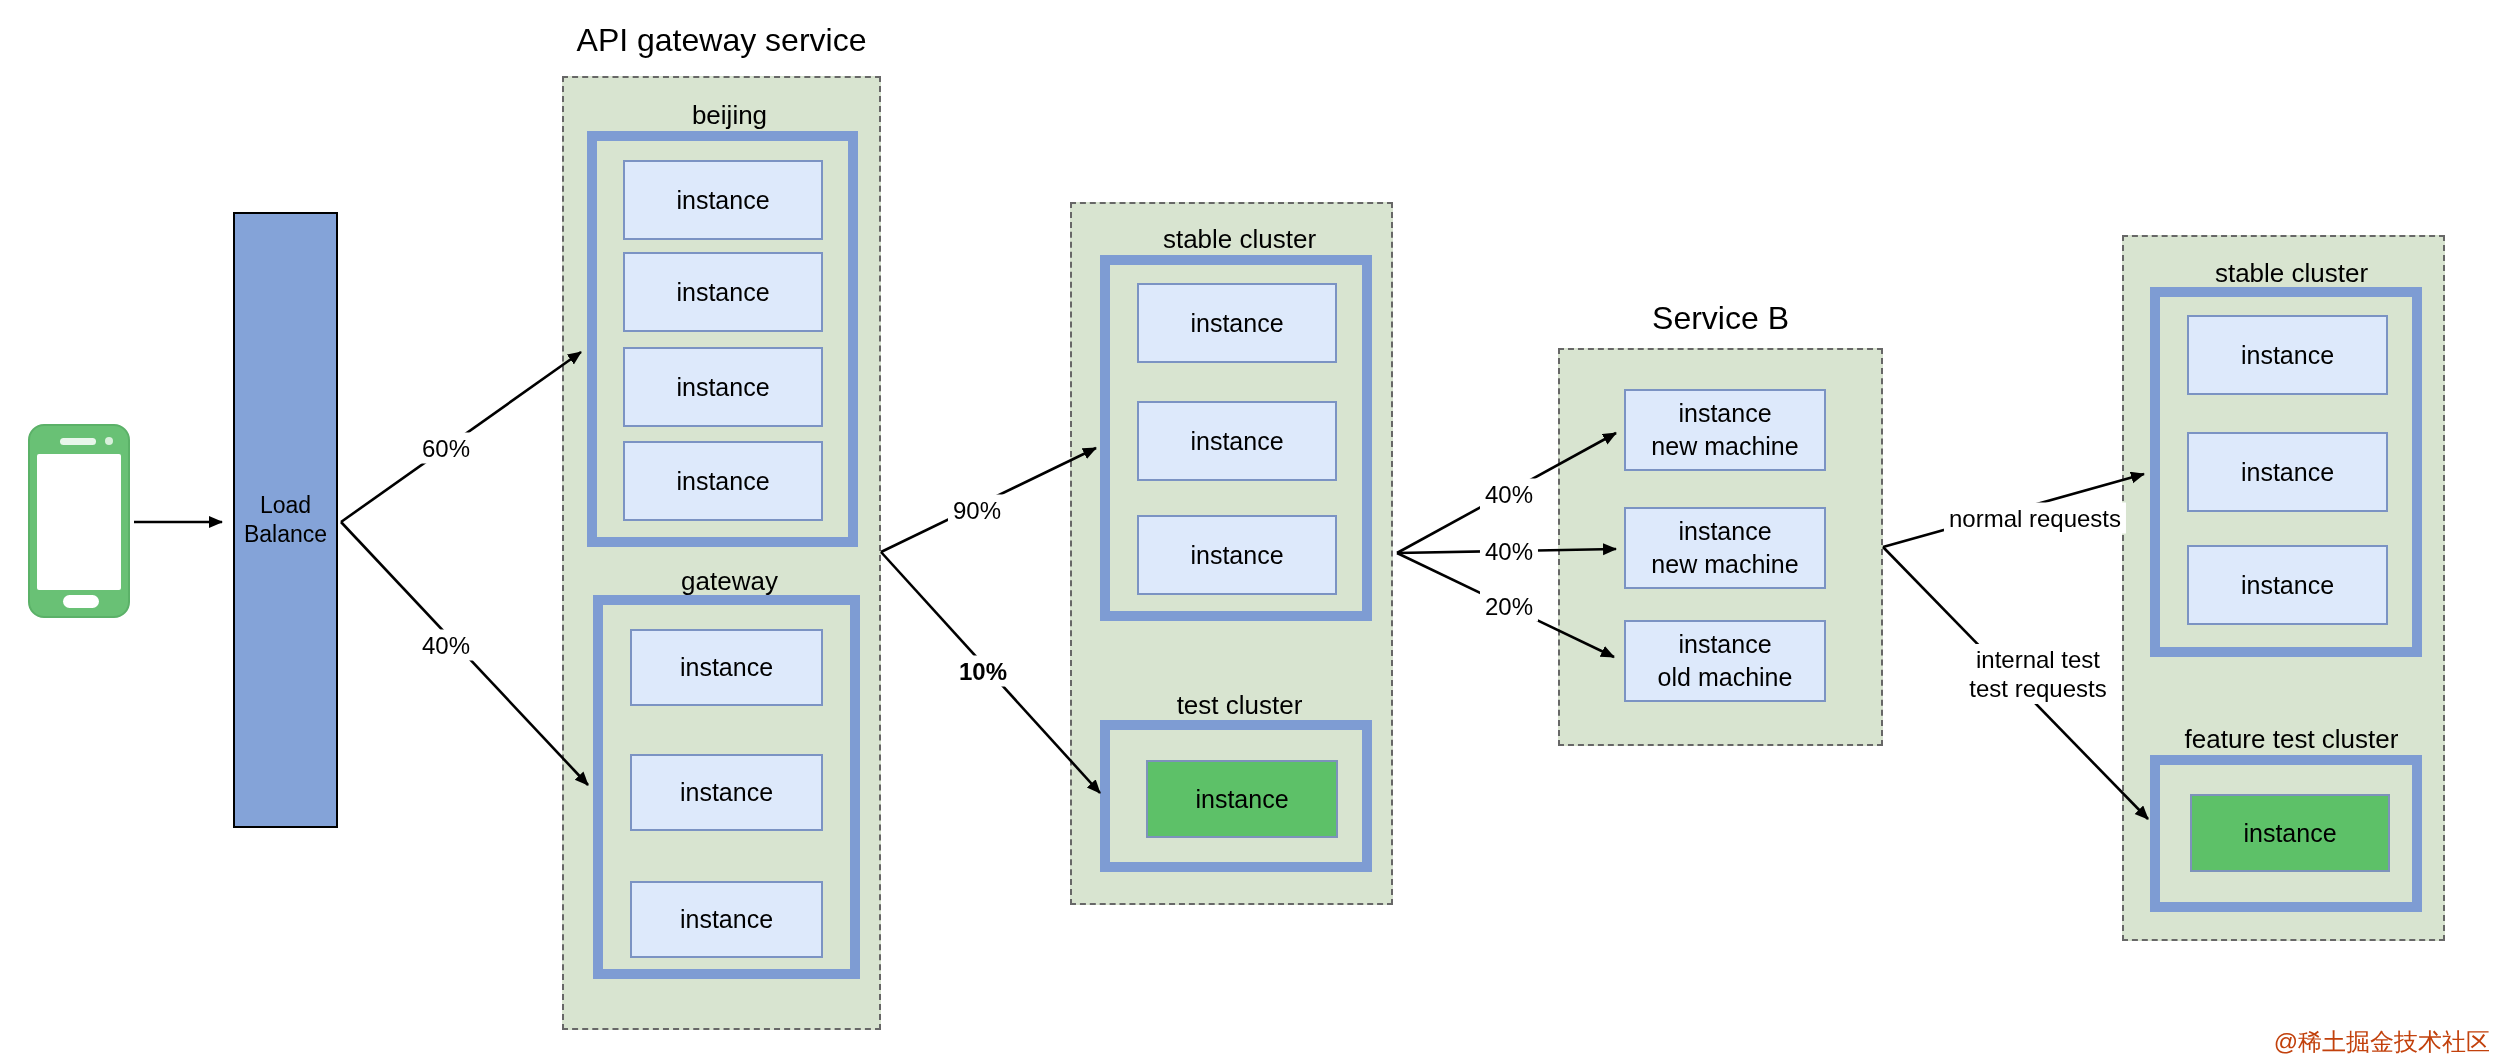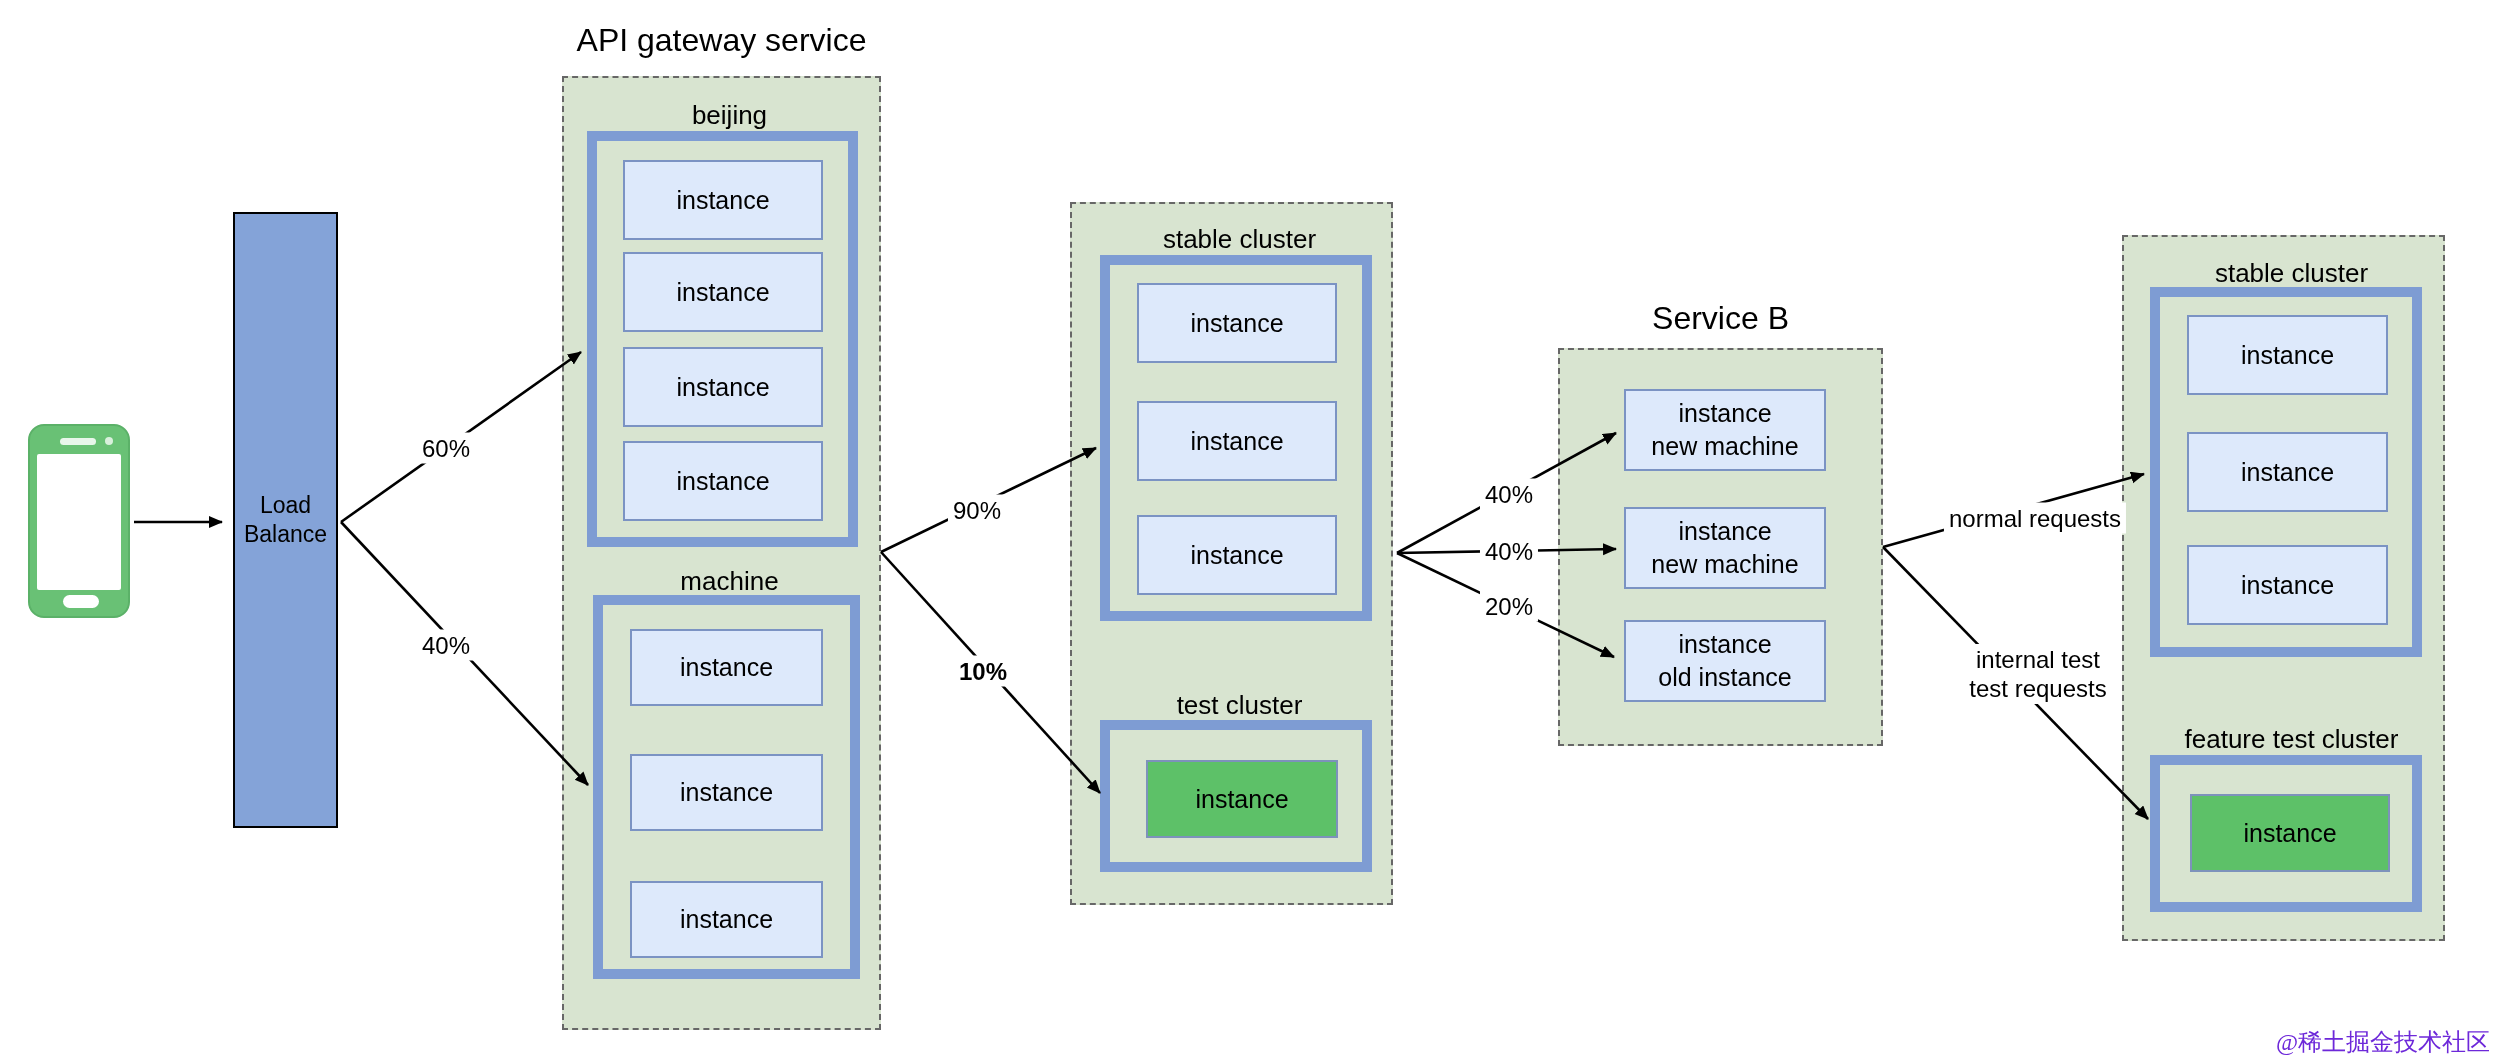--- a/index.html
+++ b/index.html
@@ -26,22 +26,22 @@
   .phone{left:28px;top:424px;width:102px;height:194px;background:#69c175;
          border:2px solid #5bb168;border-radius:16px;z-index:2;}
   .phone-screen{position:absolute;left:7px;top:28px;width:84px;height:136px;
                 background:#ffffff;border-radius:2px;}
   .phone-speaker{position:absolute;left:30px;top:12px;width:36px;height:7px;
                  background:rgba(255,255,255,.85);border-radius:4px;}
   .phone-camera{position:absolute;right:15px;top:11px;width:8px;height:8px;
                 background:rgba(255,255,255,.75);border-radius:50%;}
   .phone-home{position:absolute;left:33px;bottom:8px;width:36px;height:13px;
               background:#ffffff;border-radius:7px;}
-  .watermark{position:absolute;right:10px;bottom:6px;font-size:24px;color:#6d28d9;
-             font-family:Liberation Serif, serif;z-index:6;}
+  .watermark{position:absolute;right:10px;bottom:6px;font-size:24px;color:#c2410c;
+             font-family:Liberation Sans, sans-serif;z-index:6;}
 </style>
 </head>
 <body>
 
 <div class="canvas">
 
   <div class="abs phone">
     <div class="phone-speaker"></div>
     <div class="phone-camera"></div>
     <div class="phone-screen"></div>
@@ -53,21 +53,21 @@
   <div class="abs title" style="left:562px;top:22px;width:319px;">API gateway service</div>
   <div class="abs panel" style="left:562px;top:76px;width:319px;height:954px;"></div>
 
   <div class="abs clabel" style="left:562px;top:100px;width:319px;">beijing</div>
   <div class="abs cluster" style="left:587px;top:131px;width:271px;height:416px;"></div>
   <div class="abs inst" style="left:623px;top:160px;width:200px;height:80px;">instance</div>
   <div class="abs inst" style="left:623px;top:252px;width:200px;height:80px;">instance</div>
   <div class="abs inst" style="left:623px;top:347px;width:200px;height:80px;">instance</div>
   <div class="abs inst" style="left:623px;top:441px;width:200px;height:80px;">instance</div>
 
-  <div class="abs clabel" style="left:562px;top:566px;width:319px;">machine</div>
+  <div class="abs clabel" style="left:562px;top:566px;width:319px;">gateway</div>
   <div class="abs cluster" style="left:593px;top:595px;width:267px;height:384px;"></div>
   <div class="abs inst" style="left:630px;top:629px;width:193px;height:77px;">instance</div>
   <div class="abs inst" style="left:630px;top:754px;width:193px;height:77px;">instance</div>
   <div class="abs inst" style="left:630px;top:881px;width:193px;height:77px;">instance</div>
 
   <div class="abs panel" style="left:1070px;top:202px;width:323px;height:703px;"></div>
 
   <div class="abs clabel" style="left:1070px;top:224px;width:323px;">stable cluster</div>
   <div class="abs cluster" style="left:1100px;top:255px;width:272px;height:366px;"></div>
   <div class="abs inst" style="left:1137px;top:283px;width:200px;height:80px;">instance</div>
@@ -84,21 +84,21 @@
   <div class="abs inst" style="left:1624px;top:389px;width:202px;height:82px;">
     <span>instance</span>
     <span>new machine</span>
   </div>
   <div class="abs inst" style="left:1624px;top:507px;width:202px;height:82px;">
     <span>instance</span>
     <span>new machine</span>
   </div>
   <div class="abs inst" style="left:1624px;top:620px;width:202px;height:82px;">
     <span>instance</span>
-    <span>old instance</span>
+    <span>old machine</span>
   </div>
 
   <div class="abs panel" style="left:2122px;top:235px;width:323px;height:706px;"></div>
 
   <div class="abs clabel" style="left:2122px;top:258px;width:323px;">stable cluster</div>
   <div class="abs cluster" style="left:2150px;top:287px;width:272px;height:370px;"></div>
   <div class="abs inst" style="left:2187px;top:315px;width:201px;height:80px;">instance</div>
   <div class="abs inst" style="left:2187px;top:432px;width:201px;height:80px;">instance</div>
   <div class="abs inst" style="left:2187px;top:545px;width:201px;height:80px;">instance</div>
 

